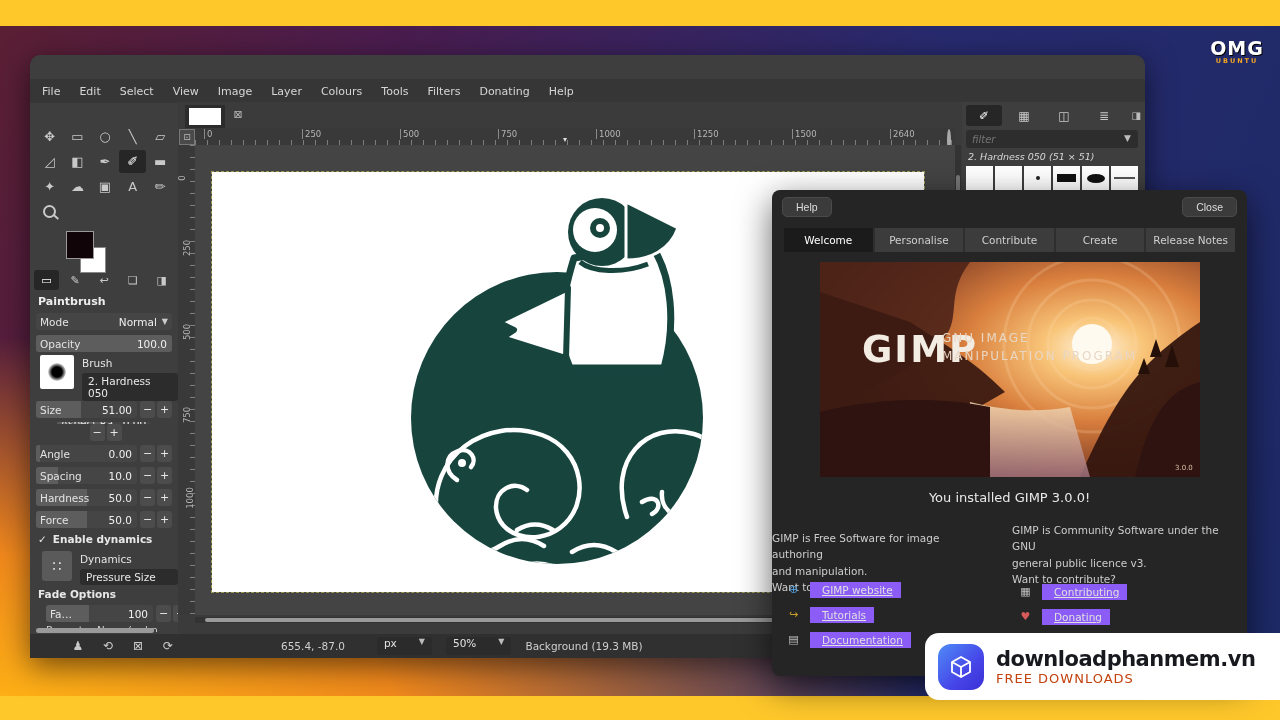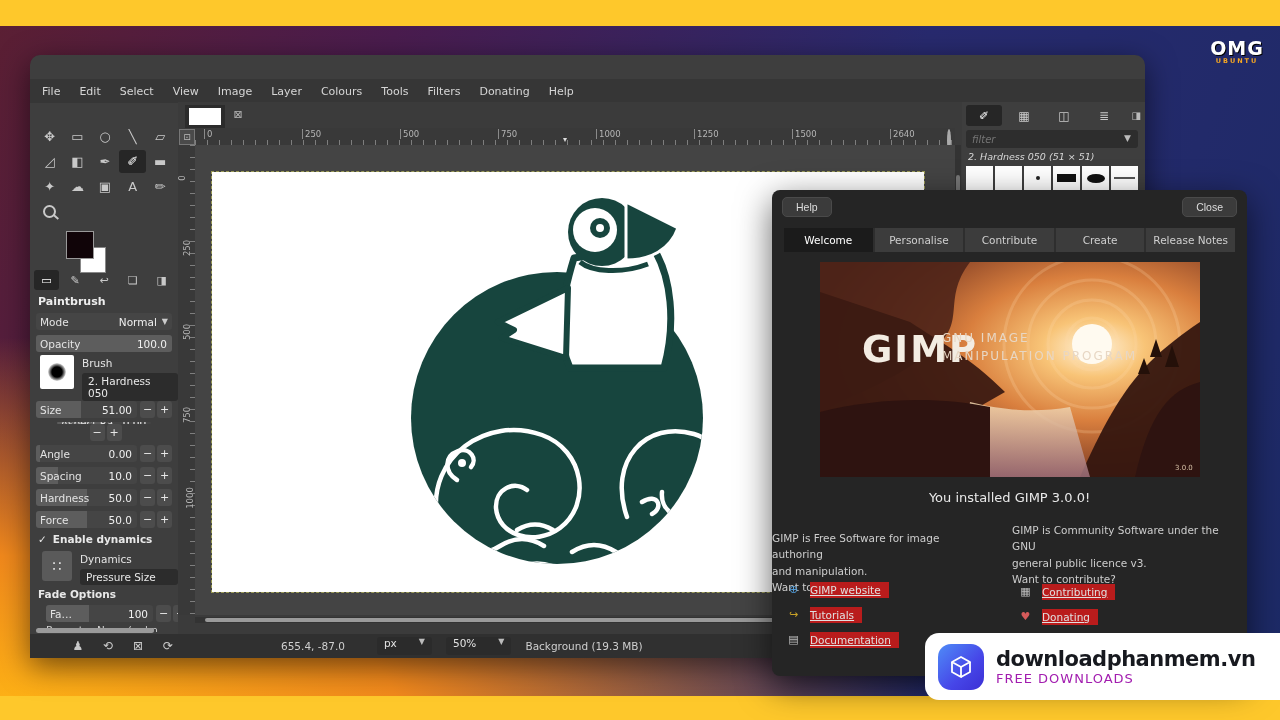--- a/index.html
+++ b/index.html
@@ -97,28 +97,28 @@
   .dlg-btn{background:#3b3b3b;border:1px solid #4a4a4a;border-radius:5px;color:#ddd;font-size:10.5px;
     padding:3px 13px;}
   .dlg-title{position:absolute;left:0;right:0;text-align:center;font-size:11px;color:#ececec;font-weight:bold;}
   .dlg-tabs{left:12px;top:38px;width:451px;height:24px;display:flex;gap:2px;background:#2e2e2e;}
   .dlg-tab{flex:1;background:#3c3c3c;color:#cfcfcf;font-size:10.5px;display:flex;align-items:center;justify-content:center;}
   .dlg-tab.active{background:#1b1b1b;color:#fff;}
   .headline{left:0;top:300px;width:100%;text-align:center;font-size:13px;color:#e9e9e9;}
   .col{font-size:10.5px;color:#cdcdcd;line-height:1.55;}
   .linkrow{display:flex;align-items:center;gap:9px;height:19px;}
   .linkico{width:15px;text-align:center;font-size:11px;}
-  .linktext{background:#b91c1c;padding:2px 8px 2px 0;color:#e0e0e0;text-decoration:underline;font-size:10.5px;}
+  .linktext{background:#8b5cf6;padding:2px 8px 2px 12px;color:#e0e0e0;text-decoration:underline;font-size:10.5px;}
   
   #wm{left:925px;top:633px;width:355px;height:67px;background:#fff;border-radius:14px 0 0 14px;
     display:flex;align-items:center;padding-left:13px;box-sizing:border-box;gap:12px;z-index:50;}
   .wmicon{width:46px;height:46px;border-radius:13px;background:linear-gradient(135deg,#4f8cf7 0%,#4646e8 60%,#3b2fd4 100%);
     display:flex;align-items:center;justify-content:center;}
   .wmtitle{font-size:21px;font-weight:bold;color:#17191f;letter-spacing:-0.5px;}
-  .wmsub{font-size:13px;color:#a21caf;letter-spacing:1px;}
+  .wmsub{font-size:13px;color:#c2410c;letter-spacing:1px;}
   
   #omg{right:14px;top:40px;width:58px;text-align:center;z-index:5;}
   .omg1{font-size:19px;font-weight:bold;color:#fff;text-shadow:1px 1px 0 #000;line-height:17px;letter-spacing:1px;}
   .omg2{font-size:6.5px;color:#f5a623;letter-spacing:2px;font-weight:bold;}
 </style>
 </head>
 <body>
 
 <div id="stage">
   <div class="abs bar-yellow" style="top:0;height:26px;"></div>

